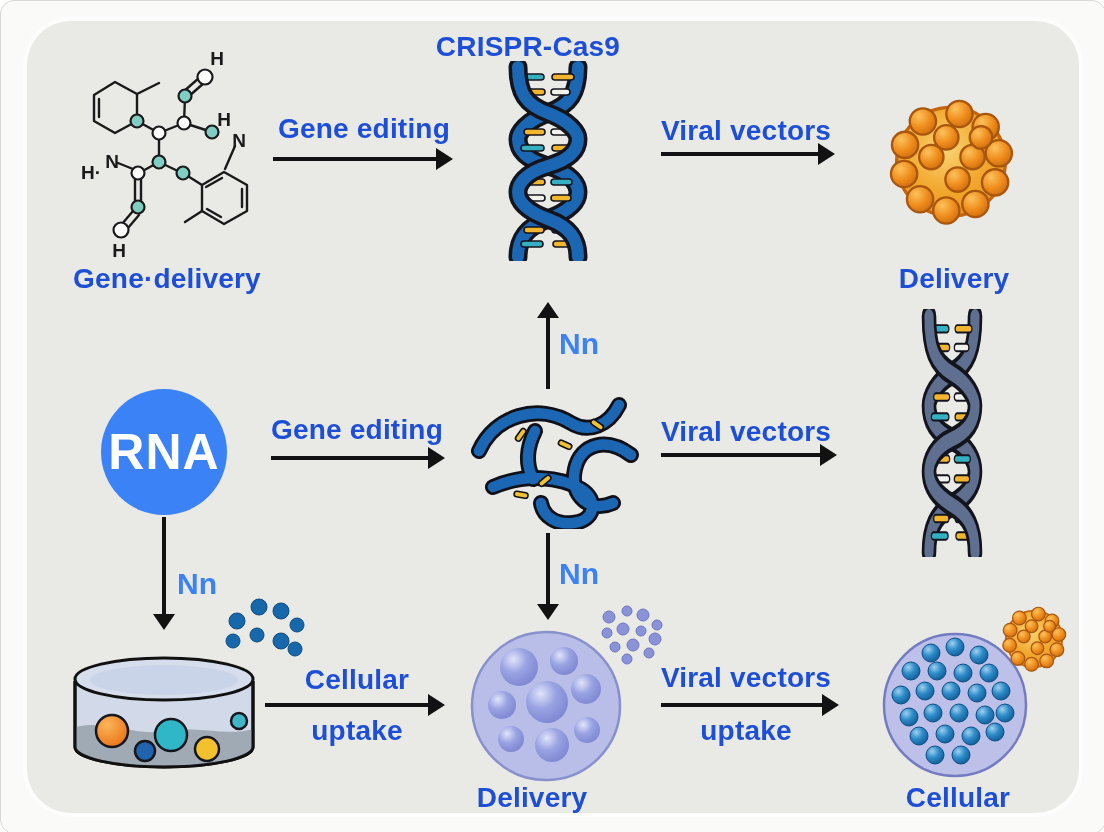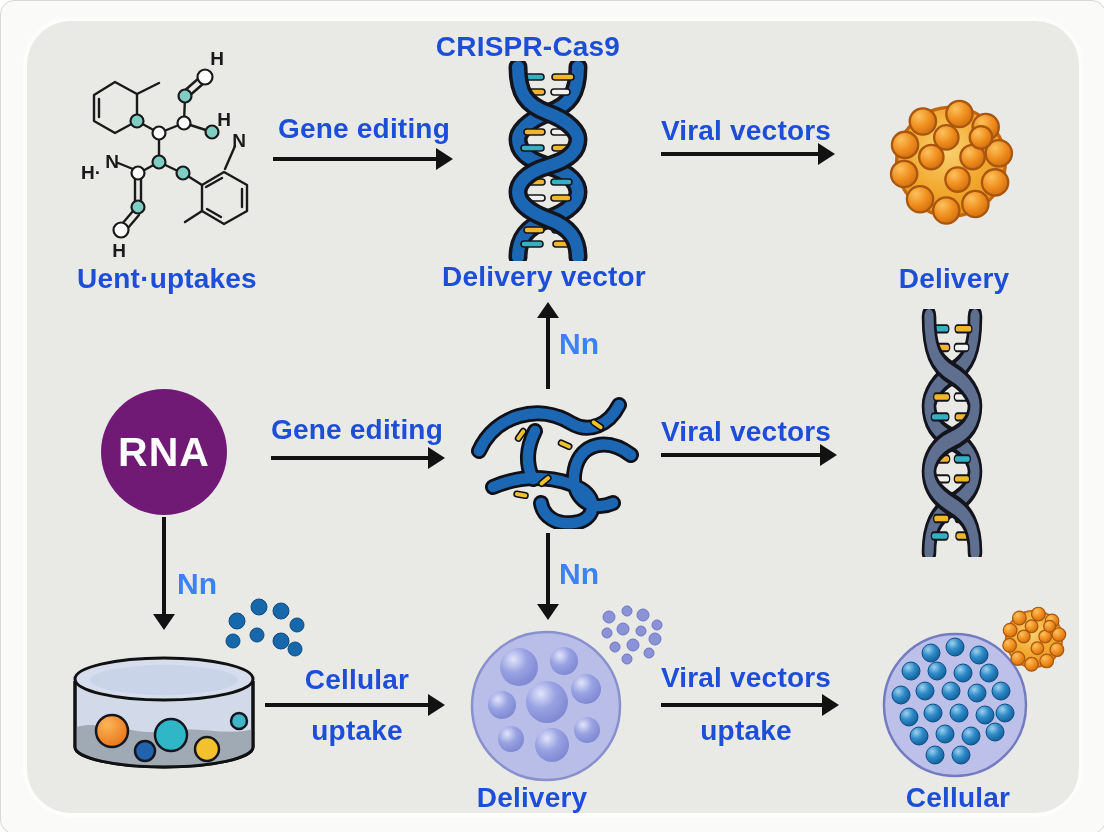--- a/index.html
+++ b/index.html
@@ -29,23 +29,23 @@
     content:""; position:absolute; top:-15px; left:50%; transform:translateX(-50%);
     border-style:solid; border-color:transparent; border-width:0 11px 16px 11px; border-bottom-color:#121212;
   }
   .varrow.down::after {
     content:""; position:absolute; bottom:-15px; left:50%; transform:translateX(-50%);
     border-style:solid; border-color:transparent; border-width:16px 11px 0 11px; border-top-color:#121212;
   }
   .abs { position:absolute; }
   .rna-circle {
     position:absolute; left:100px; top:388px; width:126px; height:126px;
-    background:#701a75; border-radius:50%;
+    background:#3b82f6; border-radius:50%;
     display:flex; align-items:center; justify-content:center;
-    color:#ffffff; font-size:41px; font-weight:600; letter-spacing:1px;
+    color:#ffffff; font-size:50px; font-weight:600; letter-spacing:1px;
   }
   .helix-blue { color:#1b67b3; }
   .helix-gray { color:#5e6f90; }
   .hxo { fill:none; stroke:#14141c; stroke-width:19; stroke-linecap:round; }
   .hxi { fill:none; stroke:currentColor; stroke-width:12; stroke-linecap:round; }
   .rung { stroke:#14141c; stroke-width:1.6; }
   .bond { stroke:#1a1a1a; stroke-width:2.4; stroke-linecap:round; stroke-linejoin:round; fill:none; }
   .atomtxt { font-family:"Liberation Sans",sans-serif; font-size:19px; font-weight:600; fill:#1a1a1a; text-anchor:middle; }
   svg { display:block; }
 </style>
@@ -168,30 +168,29 @@
       <circle cx="204" cy="76" r="7.5"></circle>
         <circle cx="120" cy="229" r="7.5"></circle>
     </g>
     <text class="atomtxt" x="216" y="64">H</text>
     <text class="atomtxt" x="223" y="125">H</text>
     <text class="atomtxt" x="238" y="146">N</text>
     <text class="atomtxt" x="90" y="178">H·</text>
     <text class="atomtxt" x="111" y="167">N</text>
     <text class="atomtxt" x="118" y="256">H</text>
   </svg>
-  <div class="lbl" style="left:166px;top:262px">Uent·uptakes</div>
+  <div class="lbl" style="left:166px;top:262px">Gene·delivery</div>
 
   <div class="lbl" style="left:363px;top:112px">Gene editing</div>
   <div class="harrow" style="left:272px;top:156px;width:164px"></div>
 
   <div class="lbl" style="left:527px;top:30px;font-size:28px">CRISPR-Cas9</div>
   <svg class="abs helix-blue" style="left:487px;top:60px" width="120" height="200" viewBox="0 0 120 200">
       <use href="#helix-shape"></use>
     </svg>
-  <div class="lbl" style="left:543px;top:260px">Delivery vector</div>
 
   <div class="lbl" style="left:745px;top:114px">Viral vectors</div>
   <div class="harrow" style="left:660px;top:151px;width:158px"></div>
 
   <svg class="abs" style="left:875px;top:82px" width="150" height="150" viewBox="0 0 160 160">
       <use href="#virus-shape"></use>
     </svg>
   <div class="lbl" style="left:953px;top:262px">Delivery</div>
 
   <div class="varrow up" style="left:545px;top:316px;height:72px"></div>

